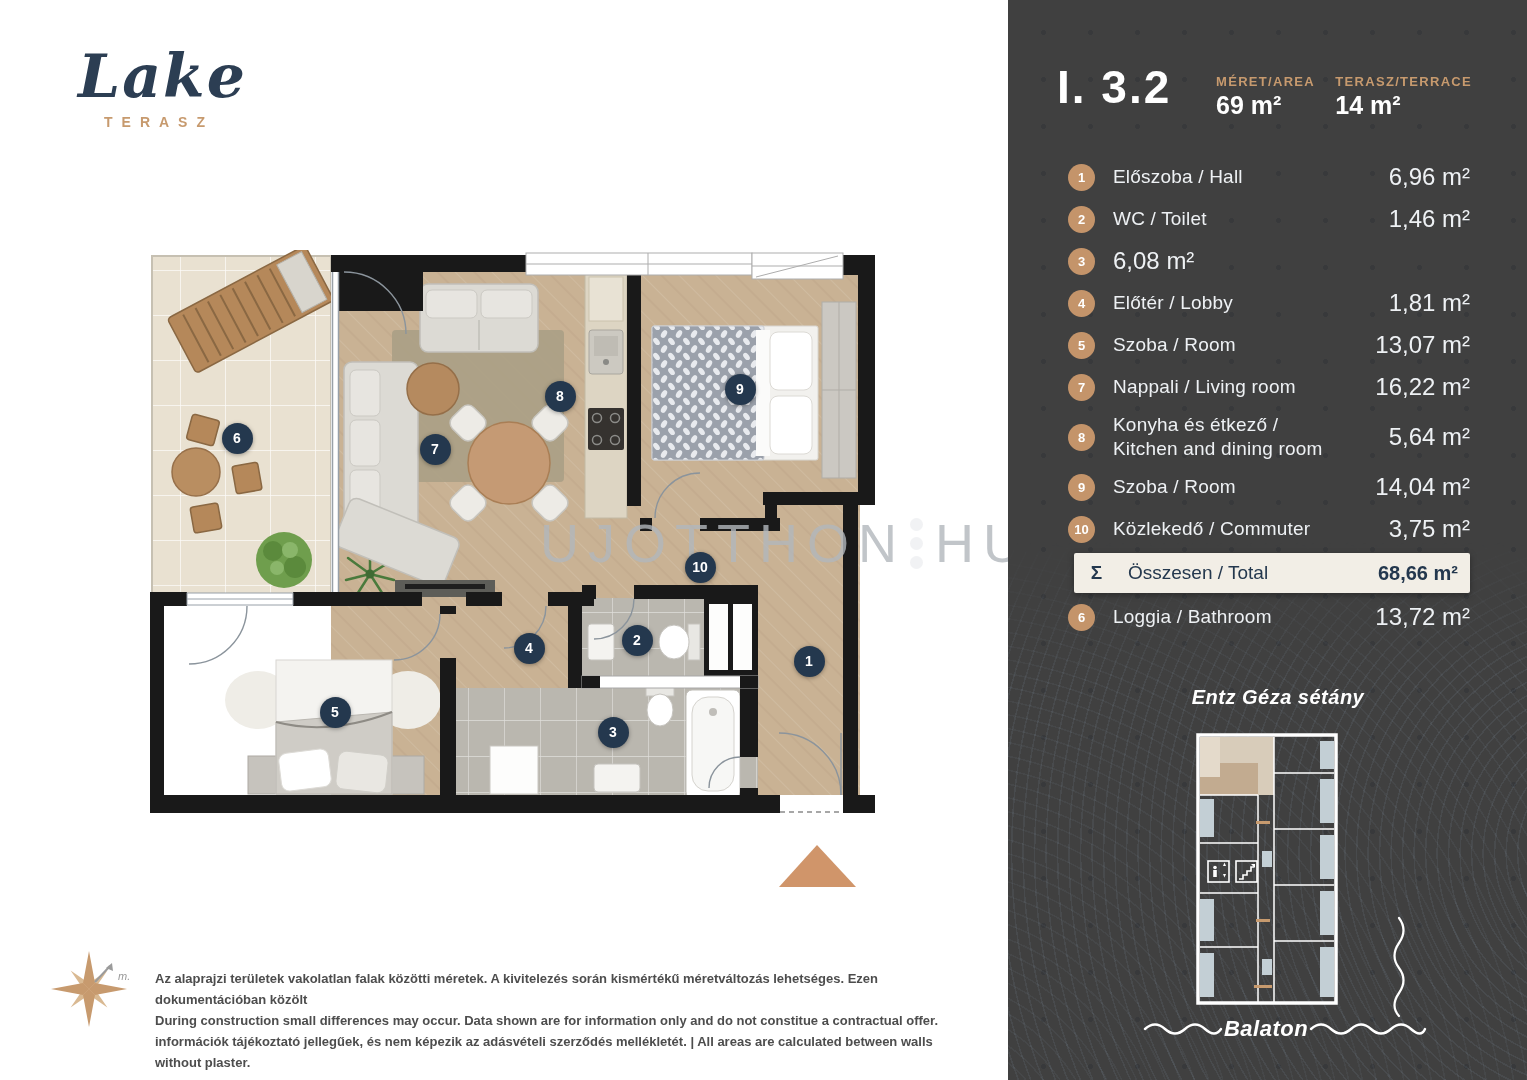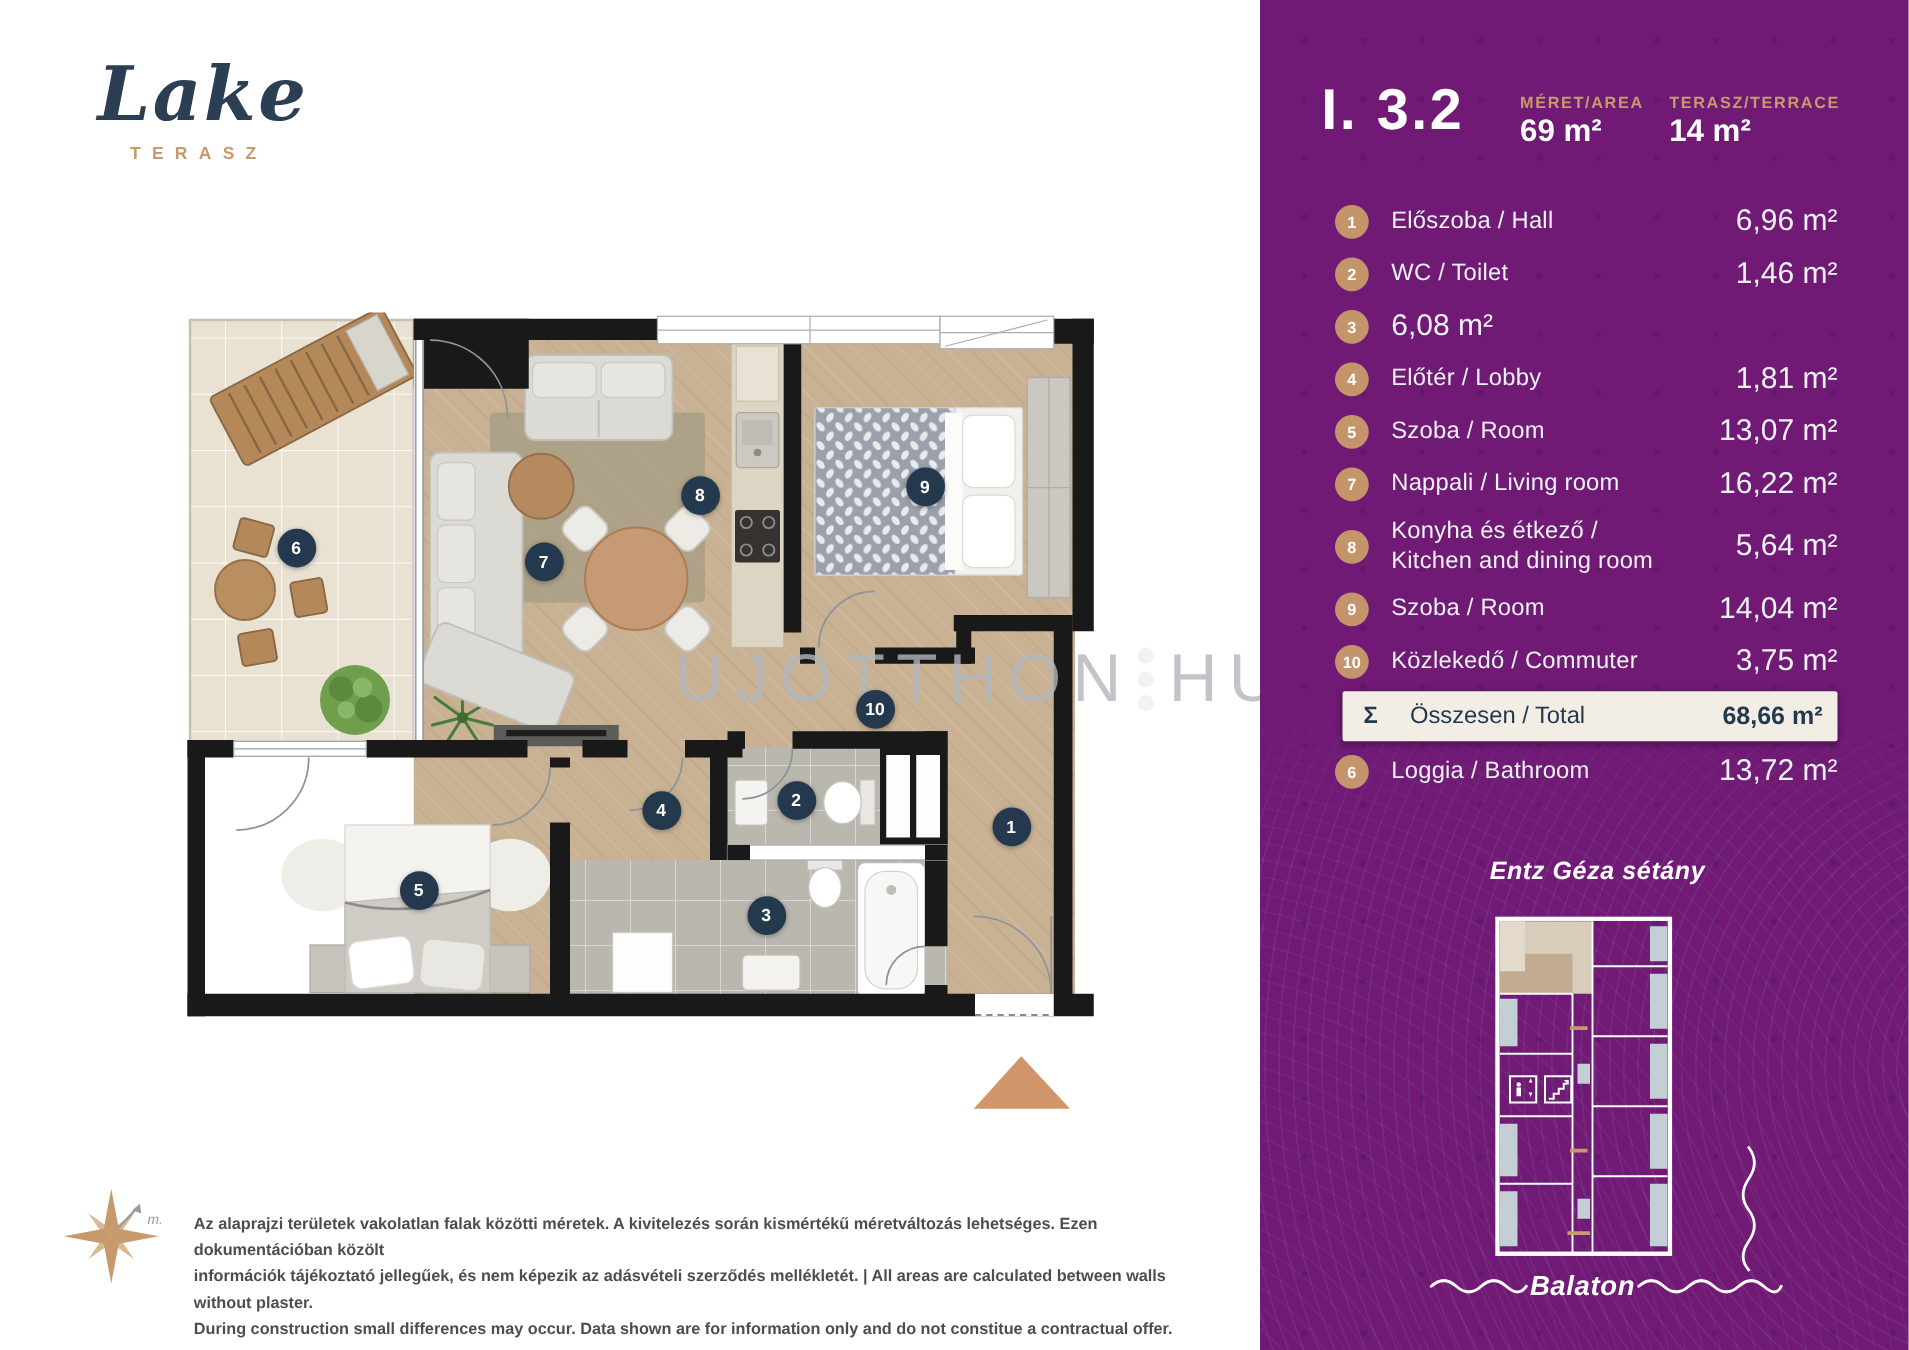--- a/index.html
+++ b/index.html
@@ -22,21 +22,21 @@
   .wm-colon{display:inline-flex;flex-direction:column;gap:6px;margin:0 12px 0 4px}
   .wm-colon i{width:13px;height:13px;border-radius:50%;background:rgba(240,241,243,.92);display:block}
   .marker{position:absolute;width:31px;height:31px;border-radius:50%;background:#24384E;
     color:#fff;font-size:14px;font-weight:700;display:flex;align-items:center;justify-content:center;
     box-shadow:0 1px 4px rgba(0,0,0,.35)}
   .compass{position:absolute;left:50px;top:950px}
   .compass-mark{position:absolute;left:118px;top:970px;font-size:11px;font-style:italic;color:#9a9a9a}
   .disclaimer{position:absolute;left:155px;top:968px;width:810px;font-size:13px;
     line-height:21px;color:#4d4d4d;font-weight:600}
   
-  .panel{position:absolute;left:1008px;top:0;width:519px;height:1080px;background:#701a75;overflow:hidden}
+  .panel{position:absolute;left:1008px;top:0;width:519px;height:1080px;background:#404040;overflow:hidden}
   .panel-waves{position:absolute;left:0;right:0;top:540px;bottom:0;
     background:
       repeating-radial-gradient(circle at 118% 58%, rgba(0,0,0,0) 0 10px, rgba(165,192,220,.085) 10px 11.5px),
       repeating-radial-gradient(circle at -18% 118%, rgba(0,0,0,0) 0 12px, rgba(165,192,220,.06) 12px 13.5px);
     -webkit-mask-image:linear-gradient(to bottom, transparent, #000 140px);
             mask-image:linear-gradient(to bottom, transparent, #000 140px);}
   .panel-dots{position:absolute;inset:0;opacity:.30;
     background-image:radial-gradient(rgba(8,18,33,.5) 2.2px, transparent 2.7px);
     background-size:47px 47px;background-position:12px 9px}
   .unit-id{position:absolute;left:49px;top:60px;font-size:46px;font-weight:800;
@@ -357,22 +357,22 @@
       <polygon points="77,39 45,45 39,39 45,33"></polygon>
     </g>
     <line x1="60" y1="16" x2="45" y2="32" stroke="#9b9b9b" stroke-width="2"></line>
     <polygon points="62,13 63,21 56,18" fill="#9b9b9b"></polygon>
   </svg>
 </div>
 <div class="compass-mark">m.</div>
 
 <div class="disclaimer">
   <div>Az alaprajzi területek vakolatlan falak közötti méretek. A kivitelezés során kismértékű méretváltozás lehetséges. Ezen dokumentációban közölt</div>
+  <div>During construction small differences may occur. Data shown are for information only and do not constitue a contractual offer.</div>
   <div>információk tájékoztató jellegűek, és nem képezik az adásvételi szerződés mellékletét. | All areas are calculated between walls without plaster.</div>
-  <div>During construction small differences may occur. Data shown are for information only and do not constitue a contractual offer.</div>
 </div>
 
 <div class="panel">
   <div class="panel-waves"></div>
   <div class="panel-dots"></div>
 
   <div class="unit-id">I. 3.2</div>
 
   <div class="hdr-col c1">
     <div class="hdr-label">MÉRET/AREA</div>

